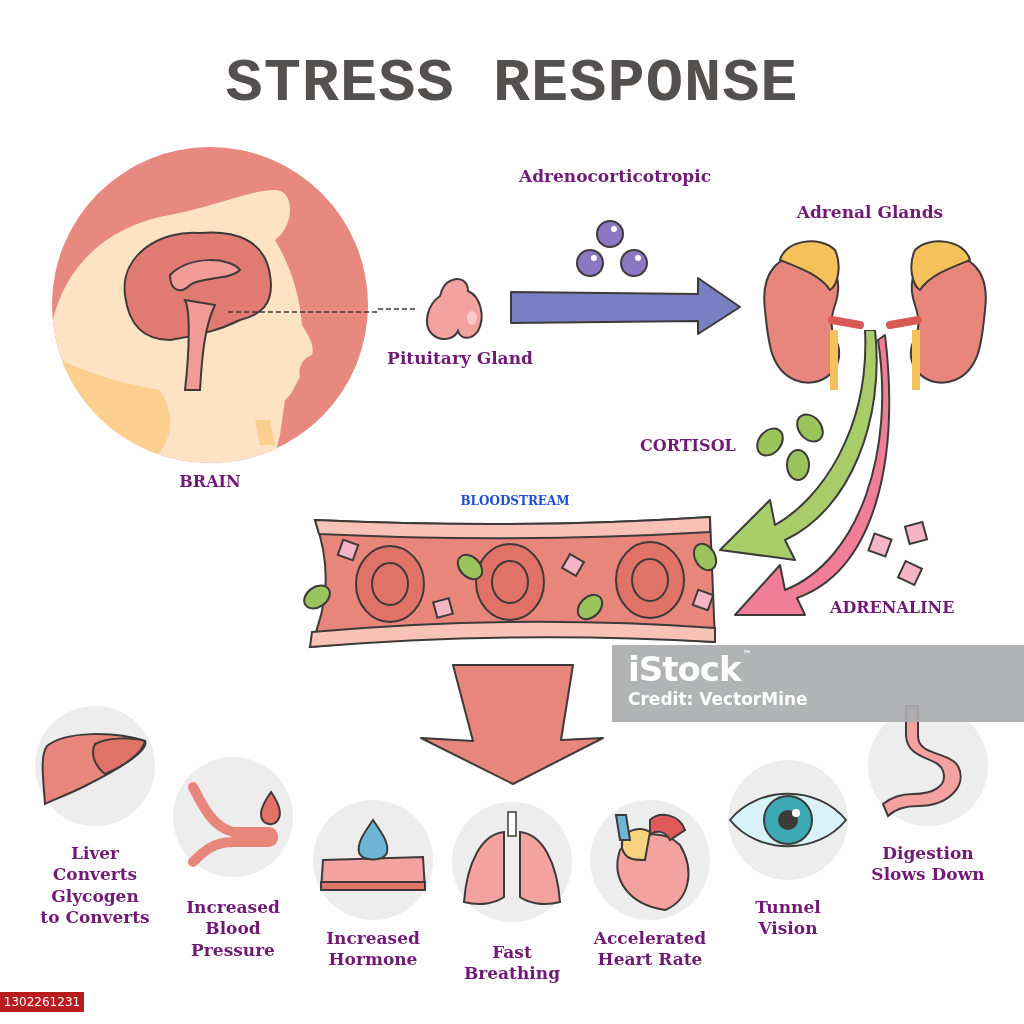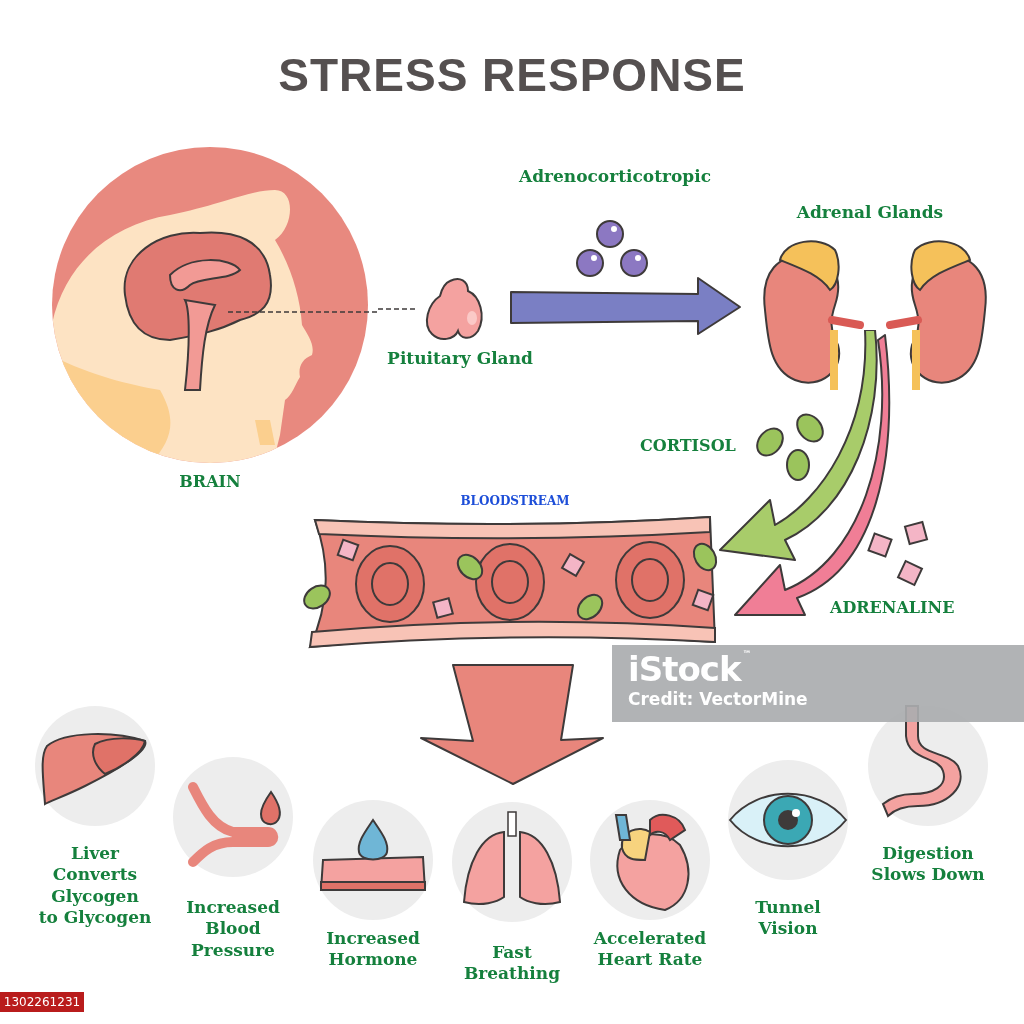--- a/index.html
+++ b/index.html
@@ -1,19 +1,19 @@
 <!DOCTYPE html>
 <html><head>
 <meta charset="utf-8">
 <style>
   html, body { margin:0; padding:0; background:#ffffff; }
   body { width:1024px; height:1024px; position:relative; overflow:hidden; font-family:"DejaVu Serif", serif; color:#4a4646; }
   .abs { position:absolute; }
-  .title { left:0; width:1024px; top:48px; text-align:center; font-family:Liberation Sans, sans-serif; font-weight:bold; font-size:46px; letter-spacing:1px; color:#555050; }
-  .label { font-family:"DejaVu Serif", serif; font-weight:bold; color:#15803d; text-align:center; line-height:1.25; }
+  .title { left:0; width:1024px; top:48px; text-align:center; font-family:Liberation Mono, monospace; font-weight:bold; font-size:62px; letter-spacing:1px; color:#555050; }
+  .label { font-family:"DejaVu Serif", serif; font-weight:bold; color:#701a75; text-align:center; line-height:1.25; }
   .lbl-brain { left:150px; top:472px; width:120px; font-size:16px; }
   .lbl-pit { left:370px; top:348px; width:180px; font-size:17px; }
   .lbl-acth { left:490px; top:166px; width:250px; font-size:17px; }
   .lbl-adrenal { left:770px; top:202px; width:200px; font-size:17px; }
   .lbl-cortisol { left:640px; top:436px; width:120px; font-size:16px; text-align:left; }
   .lbl-blood { left:410px; top:494px; width:210px; font-size:12px; color:#1d4ed8; }
   .lbl-adren { left:830px; top:598px; width:160px; font-size:16px; text-align:left; }
   .effect { font-size:17px; width:160px; }
   .watermark { left:612px; top:645px; width:412px; height:77px; background:rgba(170,173,175,0.92); }
   .wm-brand { left:16px; top:4px; font-family:"DejaVu Sans", sans-serif; font-weight:bold; font-size:34px; color:#ffffff; letter-spacing:-1px; }
@@ -135,21 +135,21 @@
     <div>
       <svg class="abs" width="130" height="130" viewBox="-65 -65 130 130" style="left: 30px; top: 701px;">
         <circle cx="0" cy="0" r="60" fill="#ededed"></circle>
         <path d="M-48 -20 C-30 -35 20 -35 50 -25 C55 -15 20 5 -10 20 C-30 30 -45 35 -50 38 C-52 10 -55 -10 -48 -20 Z" fill="#e8867c" stroke="#3e3a3a" stroke-width="2"></path>
         <path d="M0 -22 C15 -30 40 -28 50 -25 C48 -12 25 2 10 8 C0 0 -5 -12 0 -22 Z" fill="#e07268" stroke="#3e3a3a" stroke-width="2"></path>
       </svg>
       <div class="abs label effect" style="left: 15px; top: 843px;">
         <div>Liver</div>
         <div>Converts</div>
         <div>Glycogen</div>
-        <div>to Glycogen</div>
+        <div>to Converts</div>
       </div>
     </div>
     <div>
       <svg class="abs" width="130" height="130" viewBox="-65 -65 130 130" style="left: 168px; top: 752px;">
         <circle cx="0" cy="0" r="60" fill="#ededed"></circle>
         <path d="M-40 -30 C-30 -10 -20 10 0 15 L35 15 C42 15 42 25 35 25 L0 25 C-20 25 -30 35 -40 45" fill="none" stroke="#e8867c" stroke-width="10" stroke-linecap="round"></path>
         <path d="M38 -25 C45 -15 50 -5 45 3 C40 10 28 8 28 -3 C28 -10 33 -18 38 -25 Z" fill="#e07268" stroke="#3e3a3a" stroke-width="2"></path>
       </svg>
       <div class="abs label effect" style="left: 153px; top: 897px;">
         <div>Increased</div>

